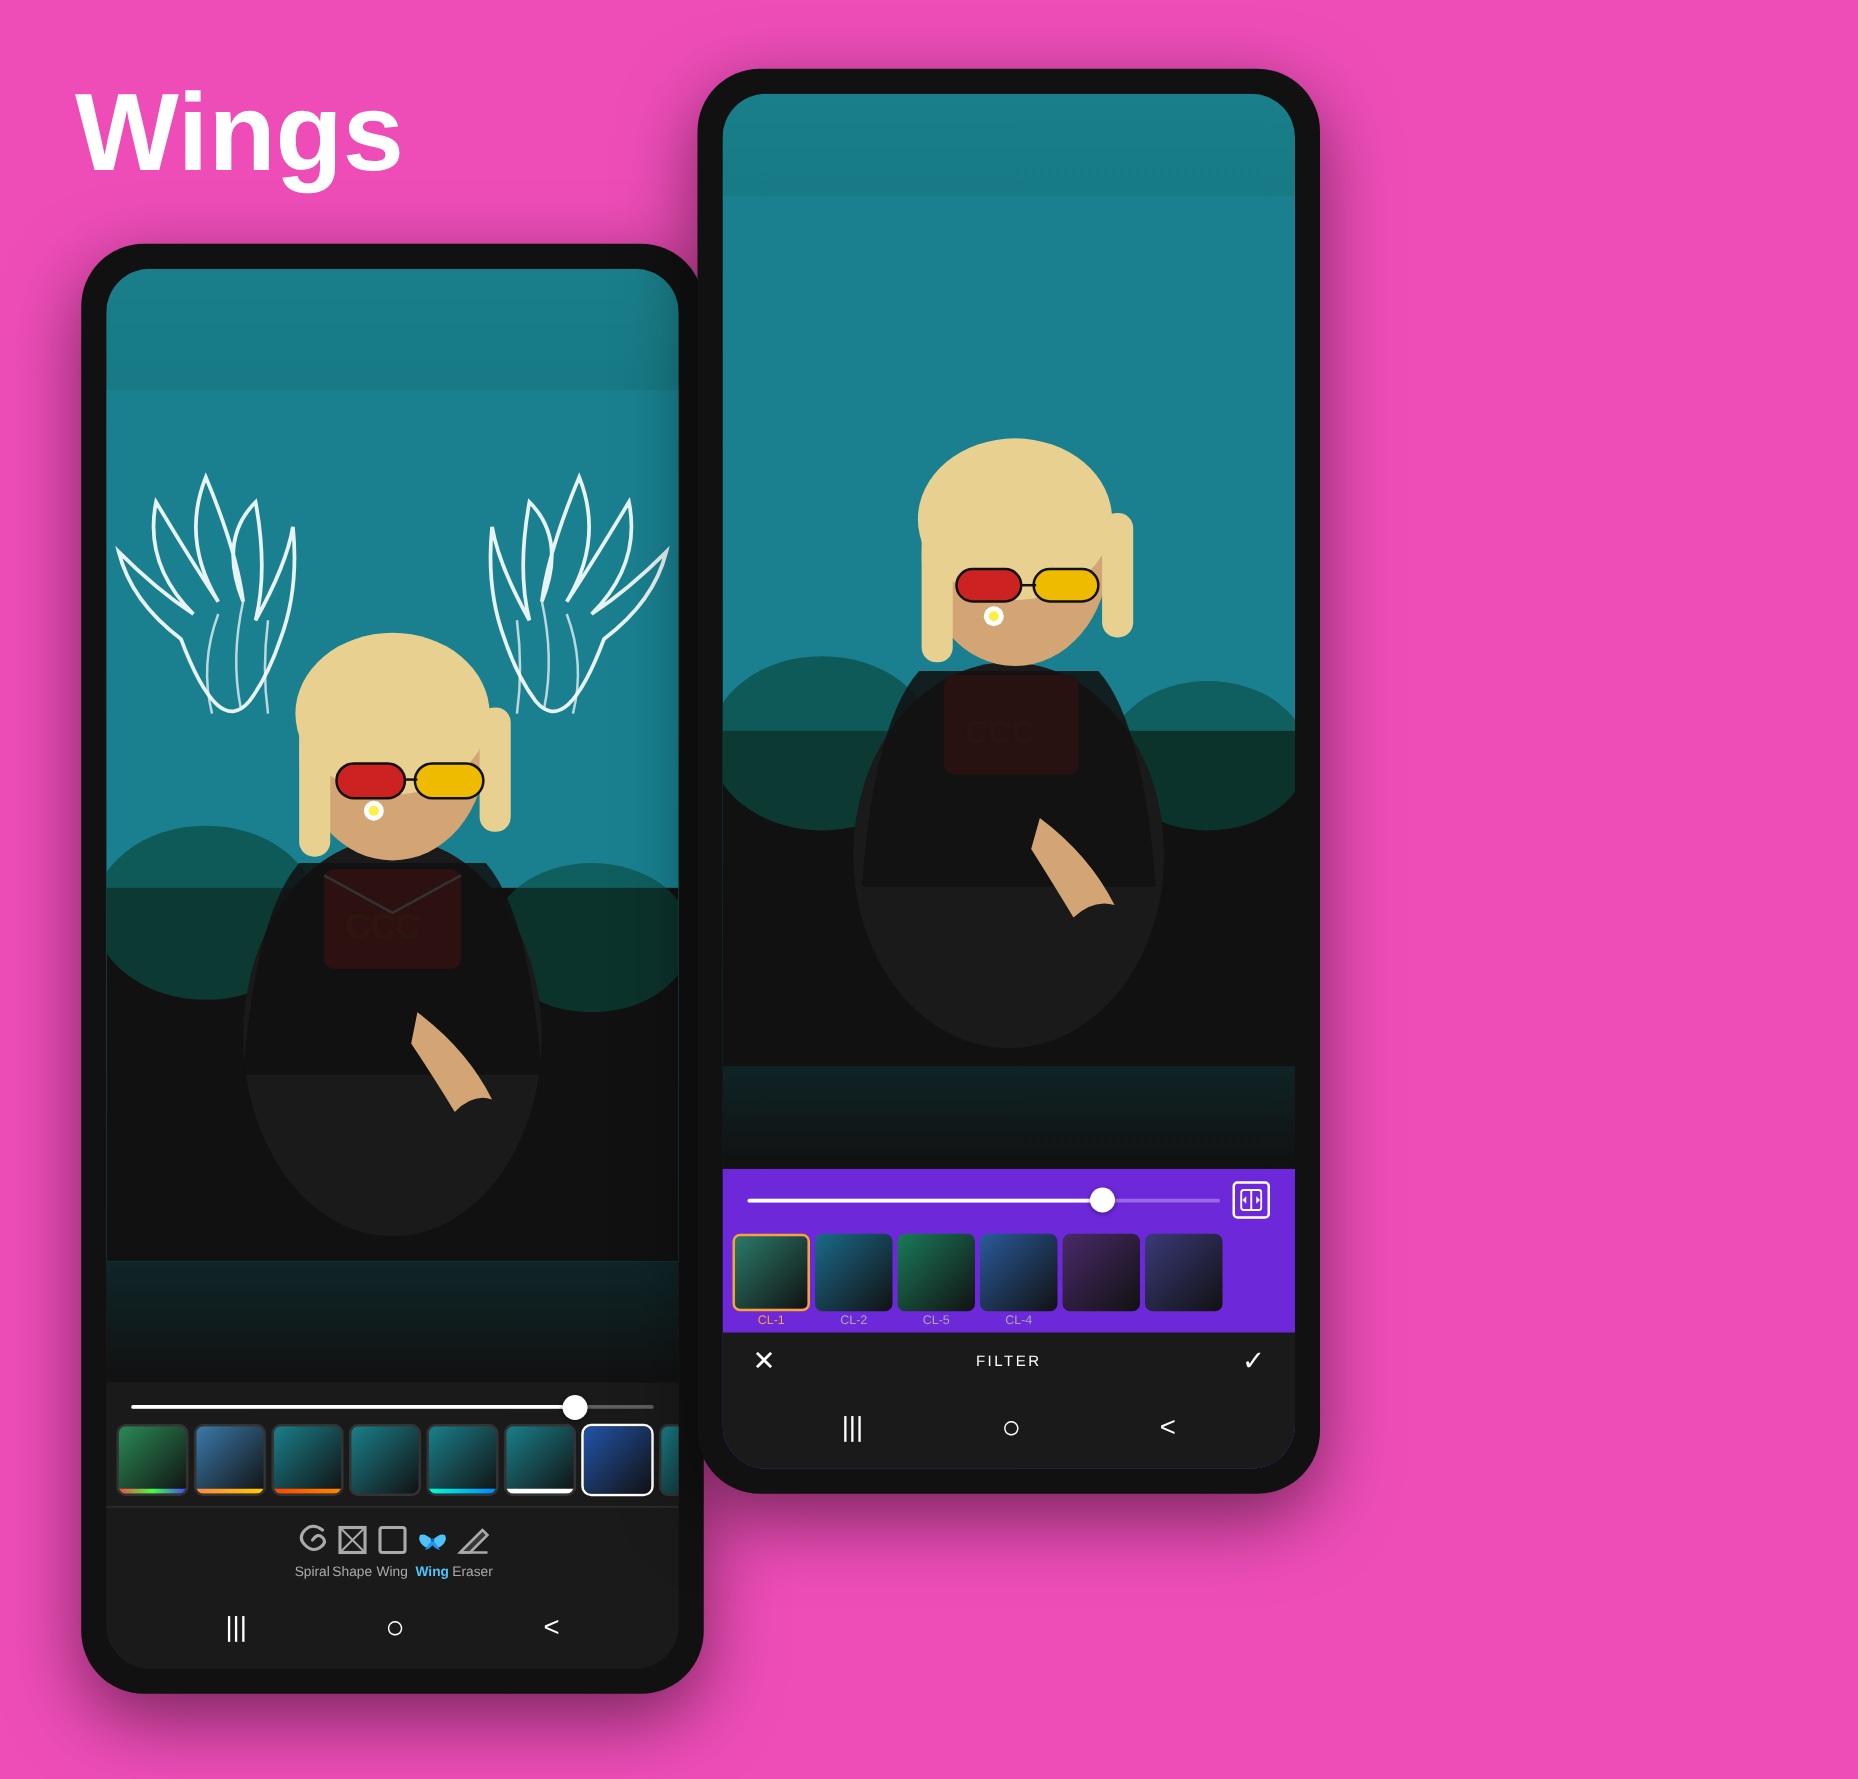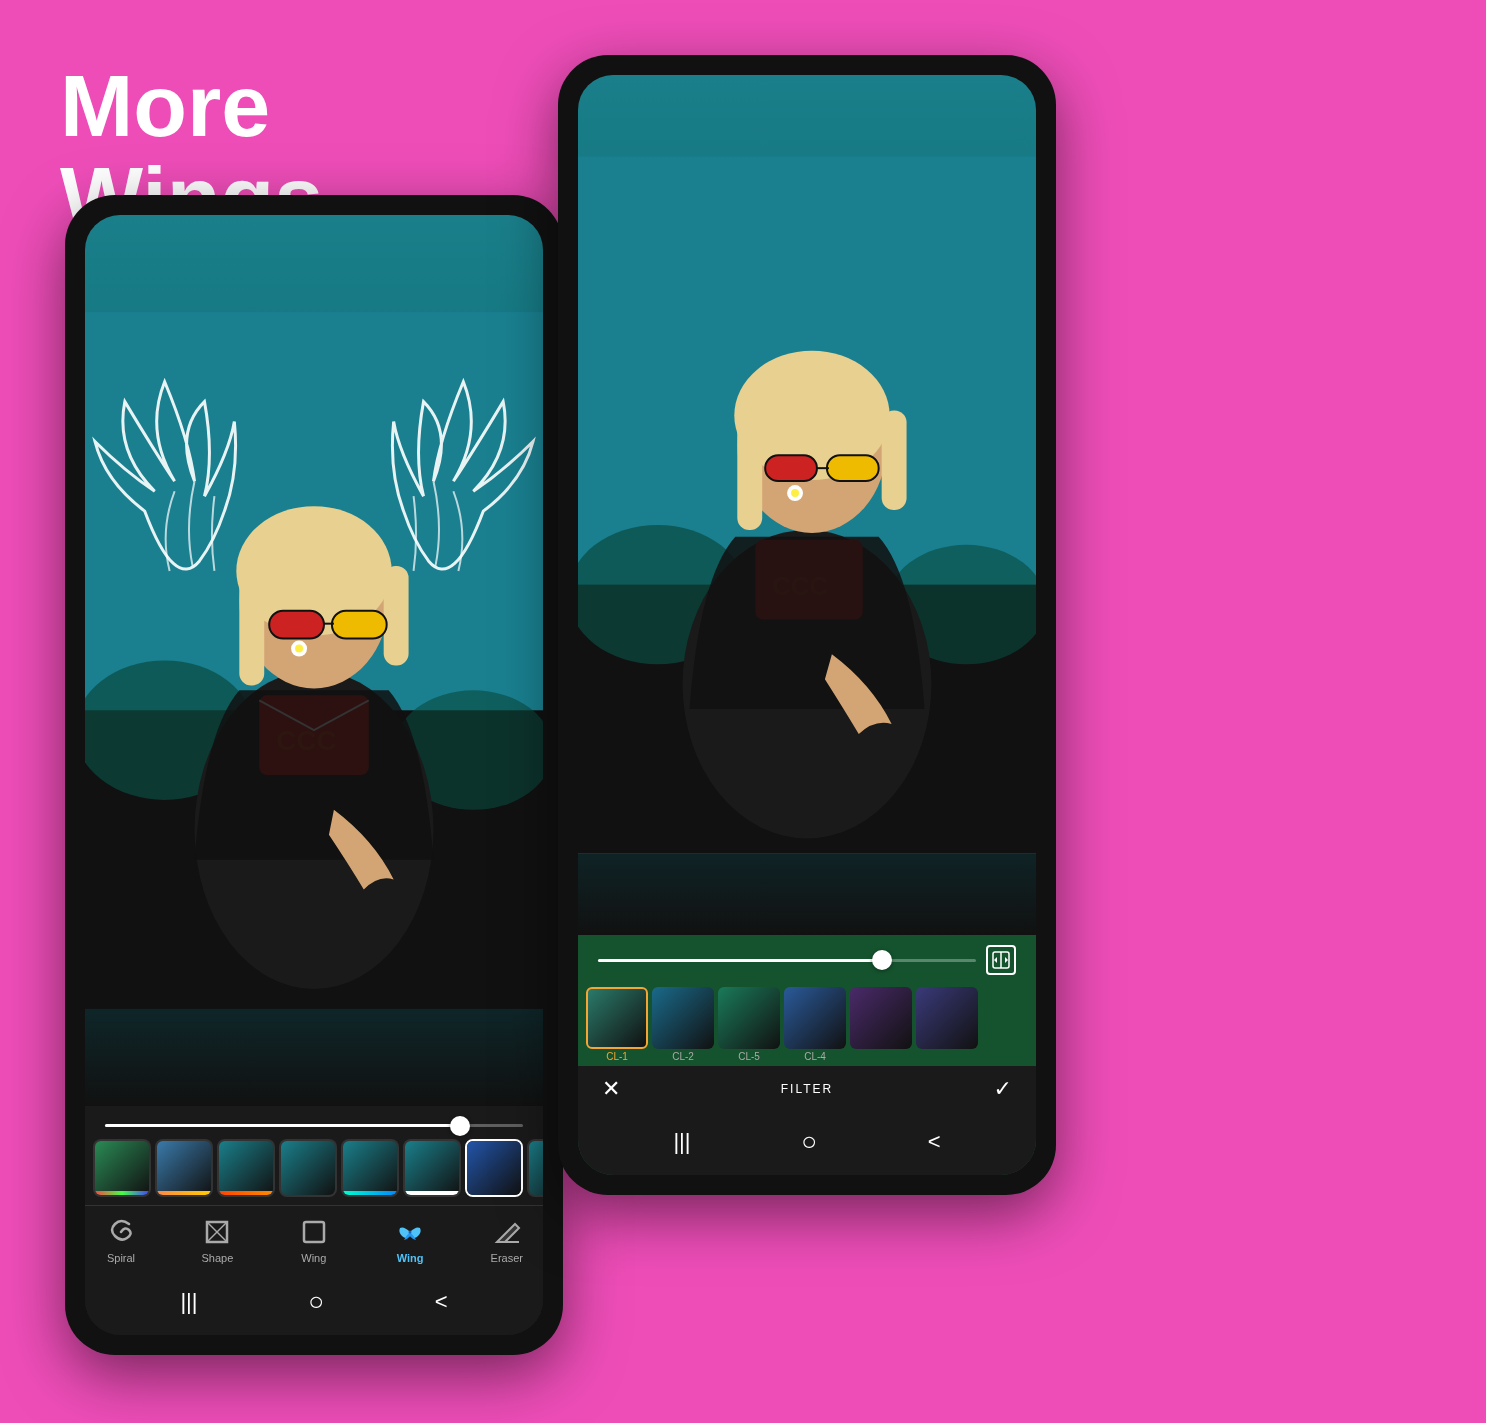--- a/index.html
+++ b/index.html
@@ -151,21 +151,21 @@
       width: 100%;
       height: 100%;
       background: linear-gradient(135deg, #1a7f8a 0%, #0a4a52 100%);
       position: relative;
       overflow: hidden;
     }
 
     
     .tools-row {
       display: flex;
-      justify-content: space-between;
+      justify-content: center;
       align-items: center;
       padding: 10px 20px 8px;
       border-top: 1px solid #333;
     }
 
     .tool-item {
       display: flex;
       flex-direction: column;
       align-items: center;
       gap: 4px;
@@ -282,21 +282,20 @@
       justify-content: center;
       color: white;
       font-size: 14px;
       flex-shrink: 0;
     }
   </style>
 </head>
 <body>
 
 <div class="title-text">
-  <div>More</div>
   <div>Wings</div>
 </div>
 
 <div class="phone-left">
   <div class="screen">
 
     <div class="photo-area">
 
       <svg class="person-svg" viewBox="0 0 460 700" xmlns="http://www.w3.org/2000/svg">
 
@@ -489,21 +488,21 @@
 
         <rect x="178" y="385" width="108" height="80" rx="8" fill="#cc1111"></rect>
         <text x="195" y="440" font-size="26" font-weight="bold" fill="#cc3311" font-family="Arial">ССС</text>
 
         <path d="M158 382 Q122 422 112 555 L348 555 Q338 422 302 382 Z" fill="#111111" opacity="0.88"></path>
 
         <path d="M255 500 Q295 530 315 570 Q298 565 282 580 Q267 555 248 525Z" fill="#d4a574"></path>
       </svg>
     </div>
 
-    <div style="background:#14532d;">
+    <div style="background:#6d28d9;">
 
       <div class="slider-area">
         <div class="slider-track">
           <div class="slider-fill" style="width:75%"></div>
           <div class="slider-thumb" style="left: 75%; transform: translateX(-50%) translateY(-50%);"></div>
         </div>
         <div class="slider-compare-icon">
           <svg width="18" height="18" viewBox="0 0 18 18" fill="none">
             <rect x="1" y="1" width="16" height="16" rx="2" stroke="white" stroke-width="1.5"></rect>
             <line x1="9" y1="1" x2="9" y2="17" stroke="white" stroke-width="1.5"></line>

